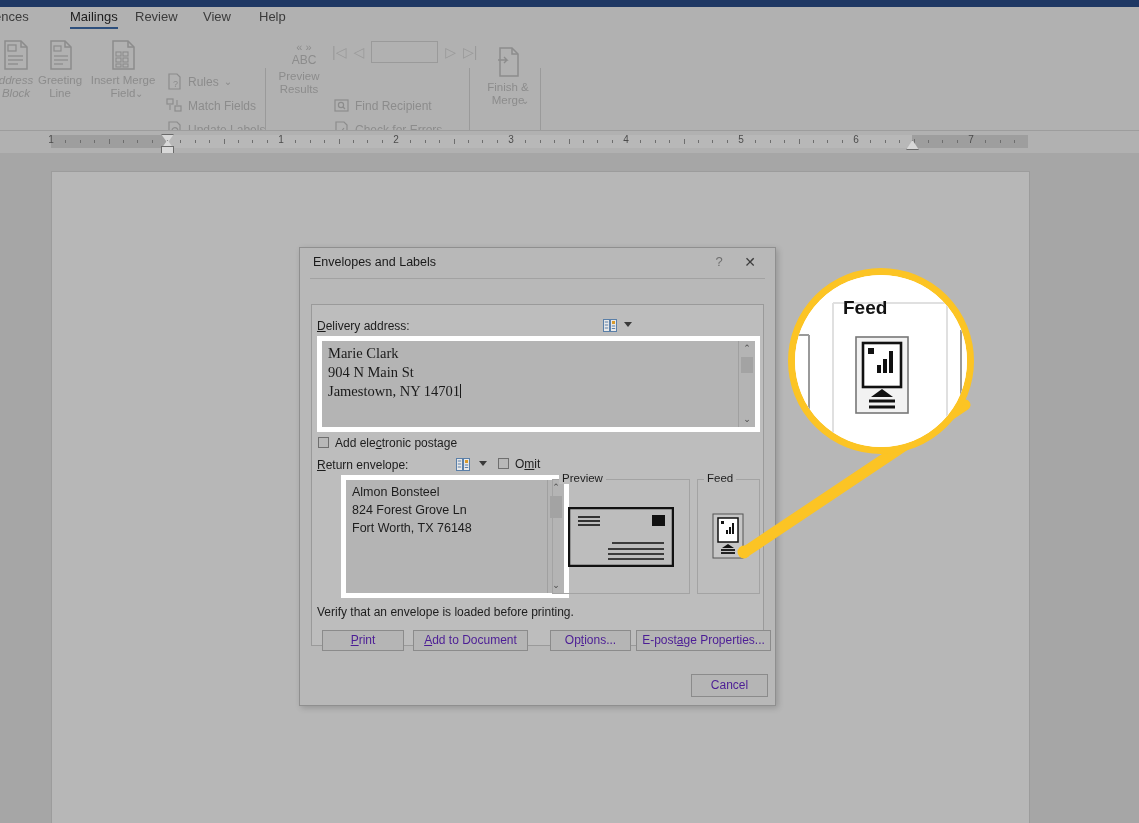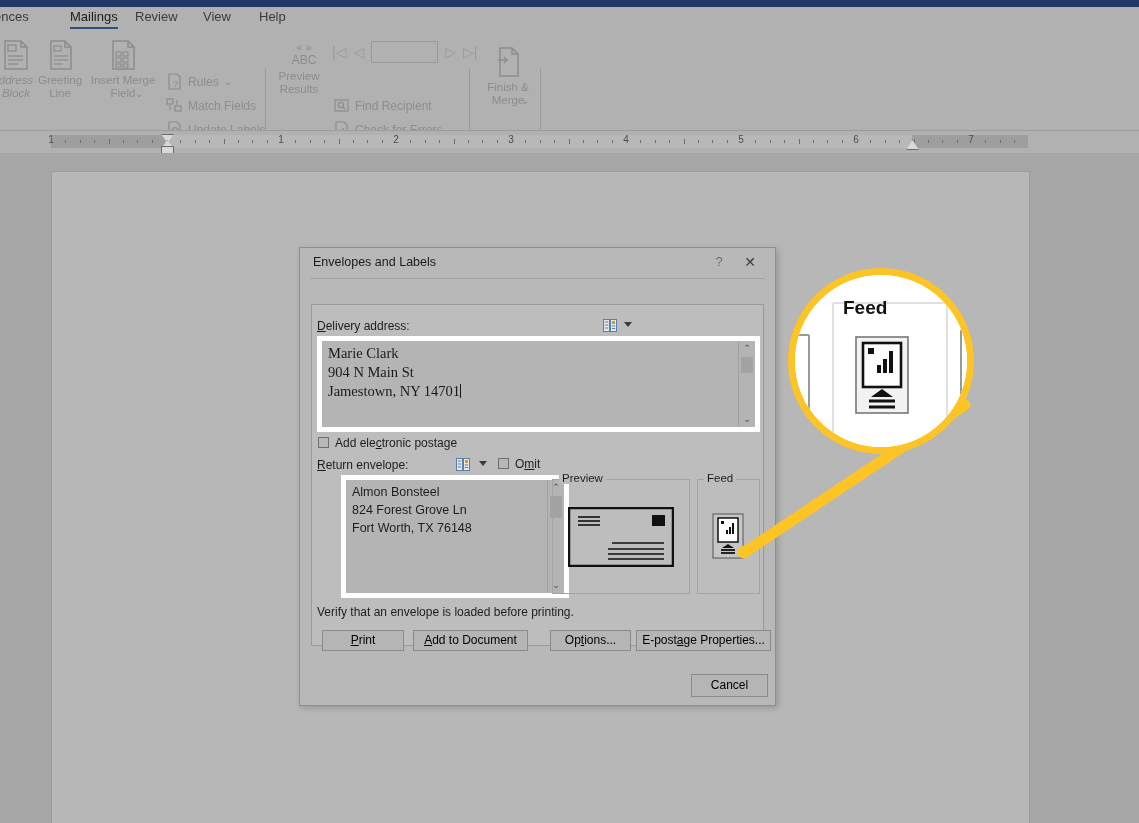--- a/index.html
+++ b/index.html
@@ -93,21 +93,21 @@
   .cbox{position:absolute;width:11px;height:11px;border:1px solid #6f6f6f;background:#b8b8b8;box-sizing:border-box;}
 
   .abicon{position:absolute;width:15px;height:13px;}
   .ddarrow{position:absolute;width:0;height:0;border-left:4px solid transparent;border-right:4px solid transparent;
     border-top:5px solid #3a3a3a;}
 
   .group-box{position:absolute;border:1px solid #a3a3a3;box-sizing:border-box;}
   .group-cap{position:absolute;background:#bdbdbd;font-size:11.5px;color:#1d1d1d;padding:0 3px;}
 
   .btn{position:absolute;height:21px;background:#b5b5b5;border:1px solid #8b8b8b;box-sizing:border-box;
-    font-size:12px;color:#000000;text-align:center;line-height:19px;}
+    font-size:12px;color:#4c1d95;text-align:center;line-height:19px;}
 
   .note{position:absolute;font-size:12px;color:#1d1d1d;}
 
   
   .mag-wrap{position:absolute;left:788px;top:268px;width:186px;height:186px;}
   .mag-circle{position:absolute;left:0;top:0;width:186px;height:186px;border-radius:50%;
     border:7px solid #fcc424;background:#ffffff;overflow:hidden;box-sizing:border-box;}
   .mag-inner{position:absolute;left:0;top:0;width:172px;height:172px;}
   .pointer{position:absolute;left:0;top:0;width:1139px;height:823px;pointer-events:none;}
 </style>

